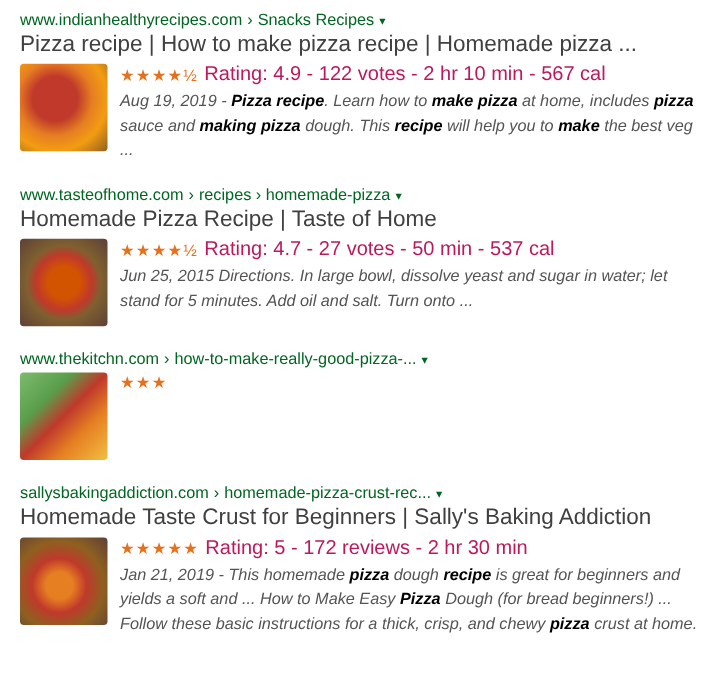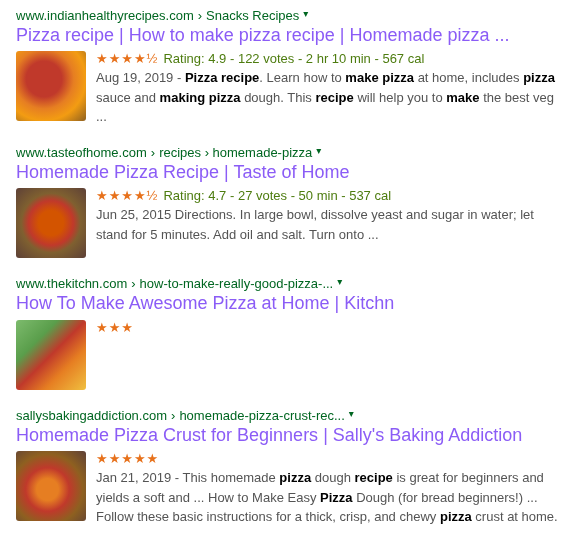--- a/index.html
+++ b/index.html
@@ -12,30 +12,30 @@
       font-size: 14px;
     }
     .result-block {
       margin-bottom: 18px;
     }
     .breadcrumb {
       font-size: 13px;
       color: #006621;
       margin-bottom: 1px;
       display: flex;
-      align-items: flex-start;
+      align-items: flex-end;
       gap: 4px;
     }
     .breadcrumb-arrow {
       color: #006621;
       font-size: 10px;
     }
     .result-title a {
       font-size: 18px;
-      color: #8b5cf6;
+      color: #404040;
       text-decoration: none;
       line-height: 1.3;
     }
     .result-body {
       display: flex;
       gap: 10px;
       margin-top: 4px;
     }
     .result-thumbnail {
       width: 70px;
@@ -67,27 +67,28 @@
       font-size: 13px;
       color: #555;
       margin-bottom: 2px;
     }
     .stars {
       color: #e7711b;
       font-size: 13px;
       letter-spacing: 1px;
     }
     .rating-text {
-      color: #4d7c0f;
-      font-size: 13px;
+      color: #be185d;
+      font-size: 16px;
     }
     .snippet {
       font-size: 13px;
       color: #545454;
       line-height: 1.5;
+      font-style: italic;
     }
     .snippet b {
       font-weight: bold;
       color: #000;
     }
   </style>
 </head>
 <body>
 
 <div id="results-container">
@@ -139,47 +140,45 @@
       </div>
     </div>
   </div>
     <div class="result-block">
     <div class="breadcrumb">
       <span>www.thekitchn.com</span>
       <span>›</span>
       <span>how-to-make-really-good-pizza-...</span>
       <span class="breadcrumb-arrow">▾</span>
     </div>
-    <div class="result-title">
-      <a href="#">How To Make Awesome Pizza at Home | Kitchn</a>
-    </div>
     <div class="result-body">
       <div class="result-thumbnail thumb-pizza-3"></div>
       <div class="result-meta">
         <div class="rating-line">
           <span class="stars">★★★</span>
         </div>
       </div>
     </div>
   </div>
     <div class="result-block">
     <div class="breadcrumb">
       <span>sallysbakingaddiction.com</span>
       <span>›</span>
       <span>homemade-pizza-crust-rec...</span>
       <span class="breadcrumb-arrow">▾</span>
     </div>
     <div class="result-title">
-      <a href="#">Homemade Pizza Crust for Beginners | Sally's Baking Addiction</a>
+      <a href="#">Homemade Taste Crust for Beginners | Sally's Baking Addiction</a>
     </div>
     <div class="result-body">
       <div class="result-thumbnail thumb-pizza-4"></div>
       <div class="result-meta">
         <div class="rating-line">
           <span class="stars">★★★★★</span>
+          <span class="rating-text">Rating: 5 - 172 reviews - 2 hr 30 min</span>
         </div>
         <div class="snippet">
           <span>Jan 21, 2019</span>
           - This homemade <b>pizza</b> dough <b>recipe</b> is great for beginners and yields a soft and ... How to Make Easy <b>Pizza</b> Dough (for bread beginners!) ... Follow these basic instructions for a thick, crisp, and chewy <b>pizza</b> crust at home.
         </div>
       </div>
     </div>
   </div>
   </div>
 

